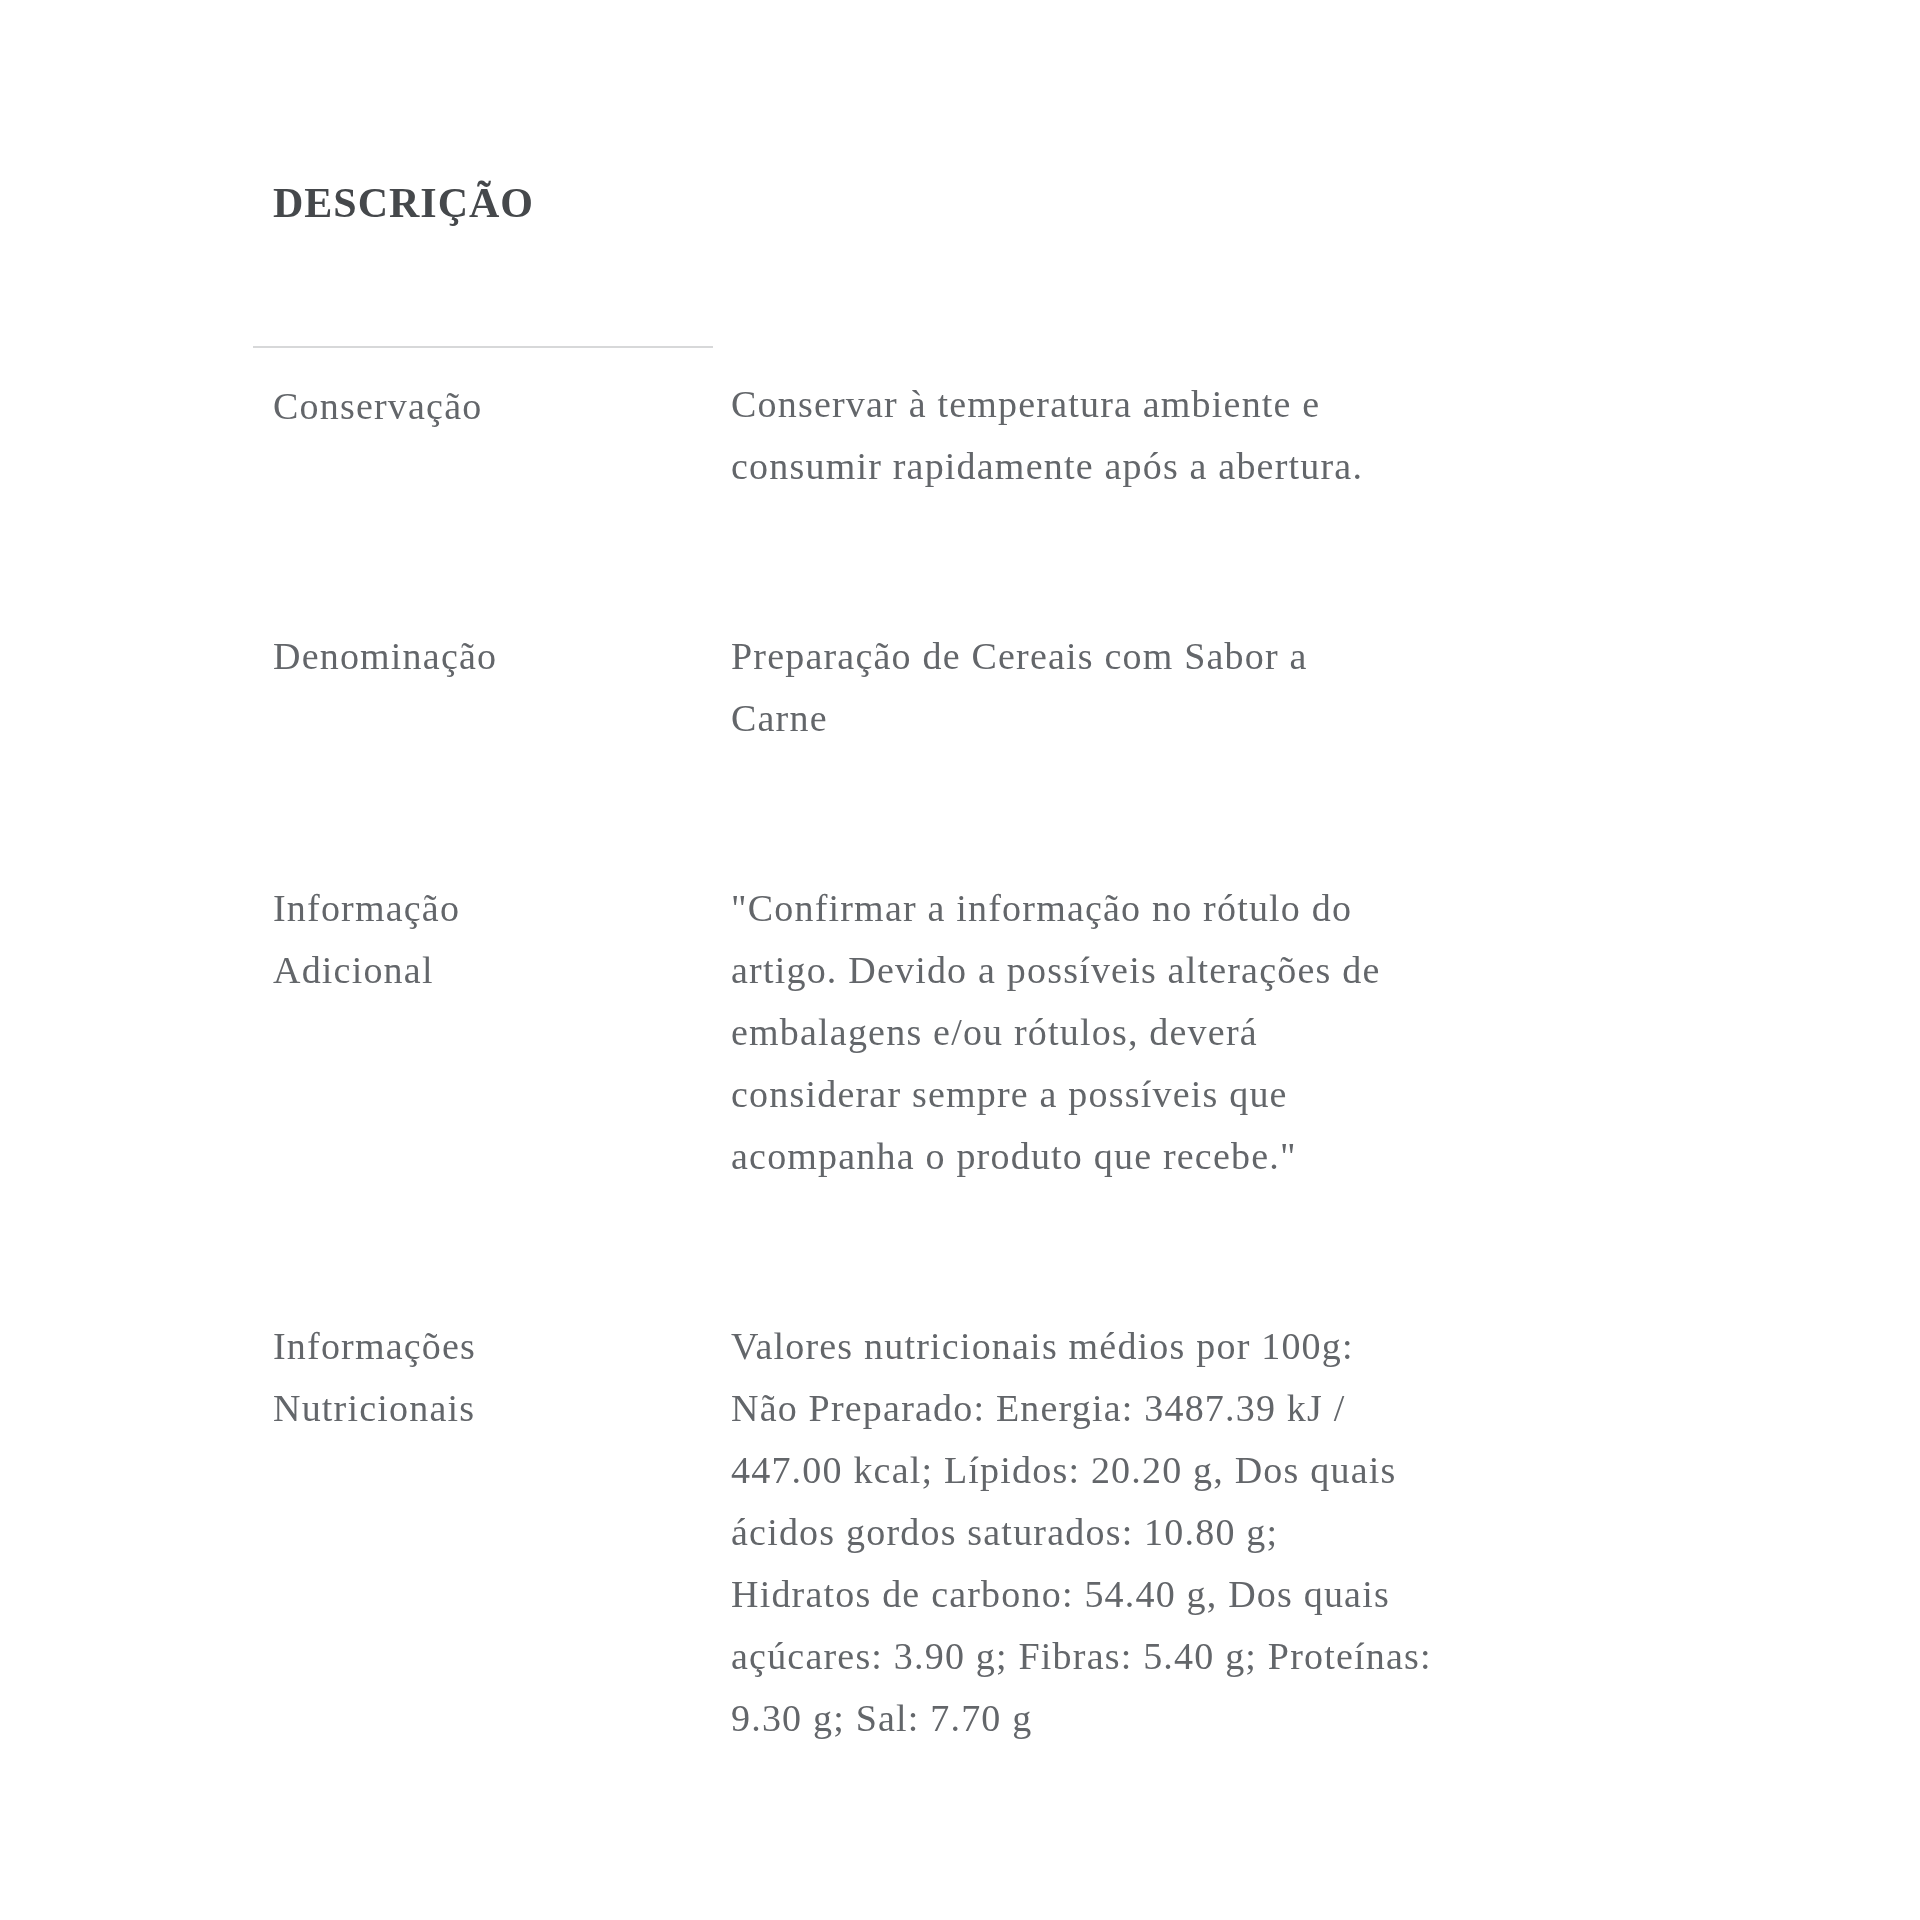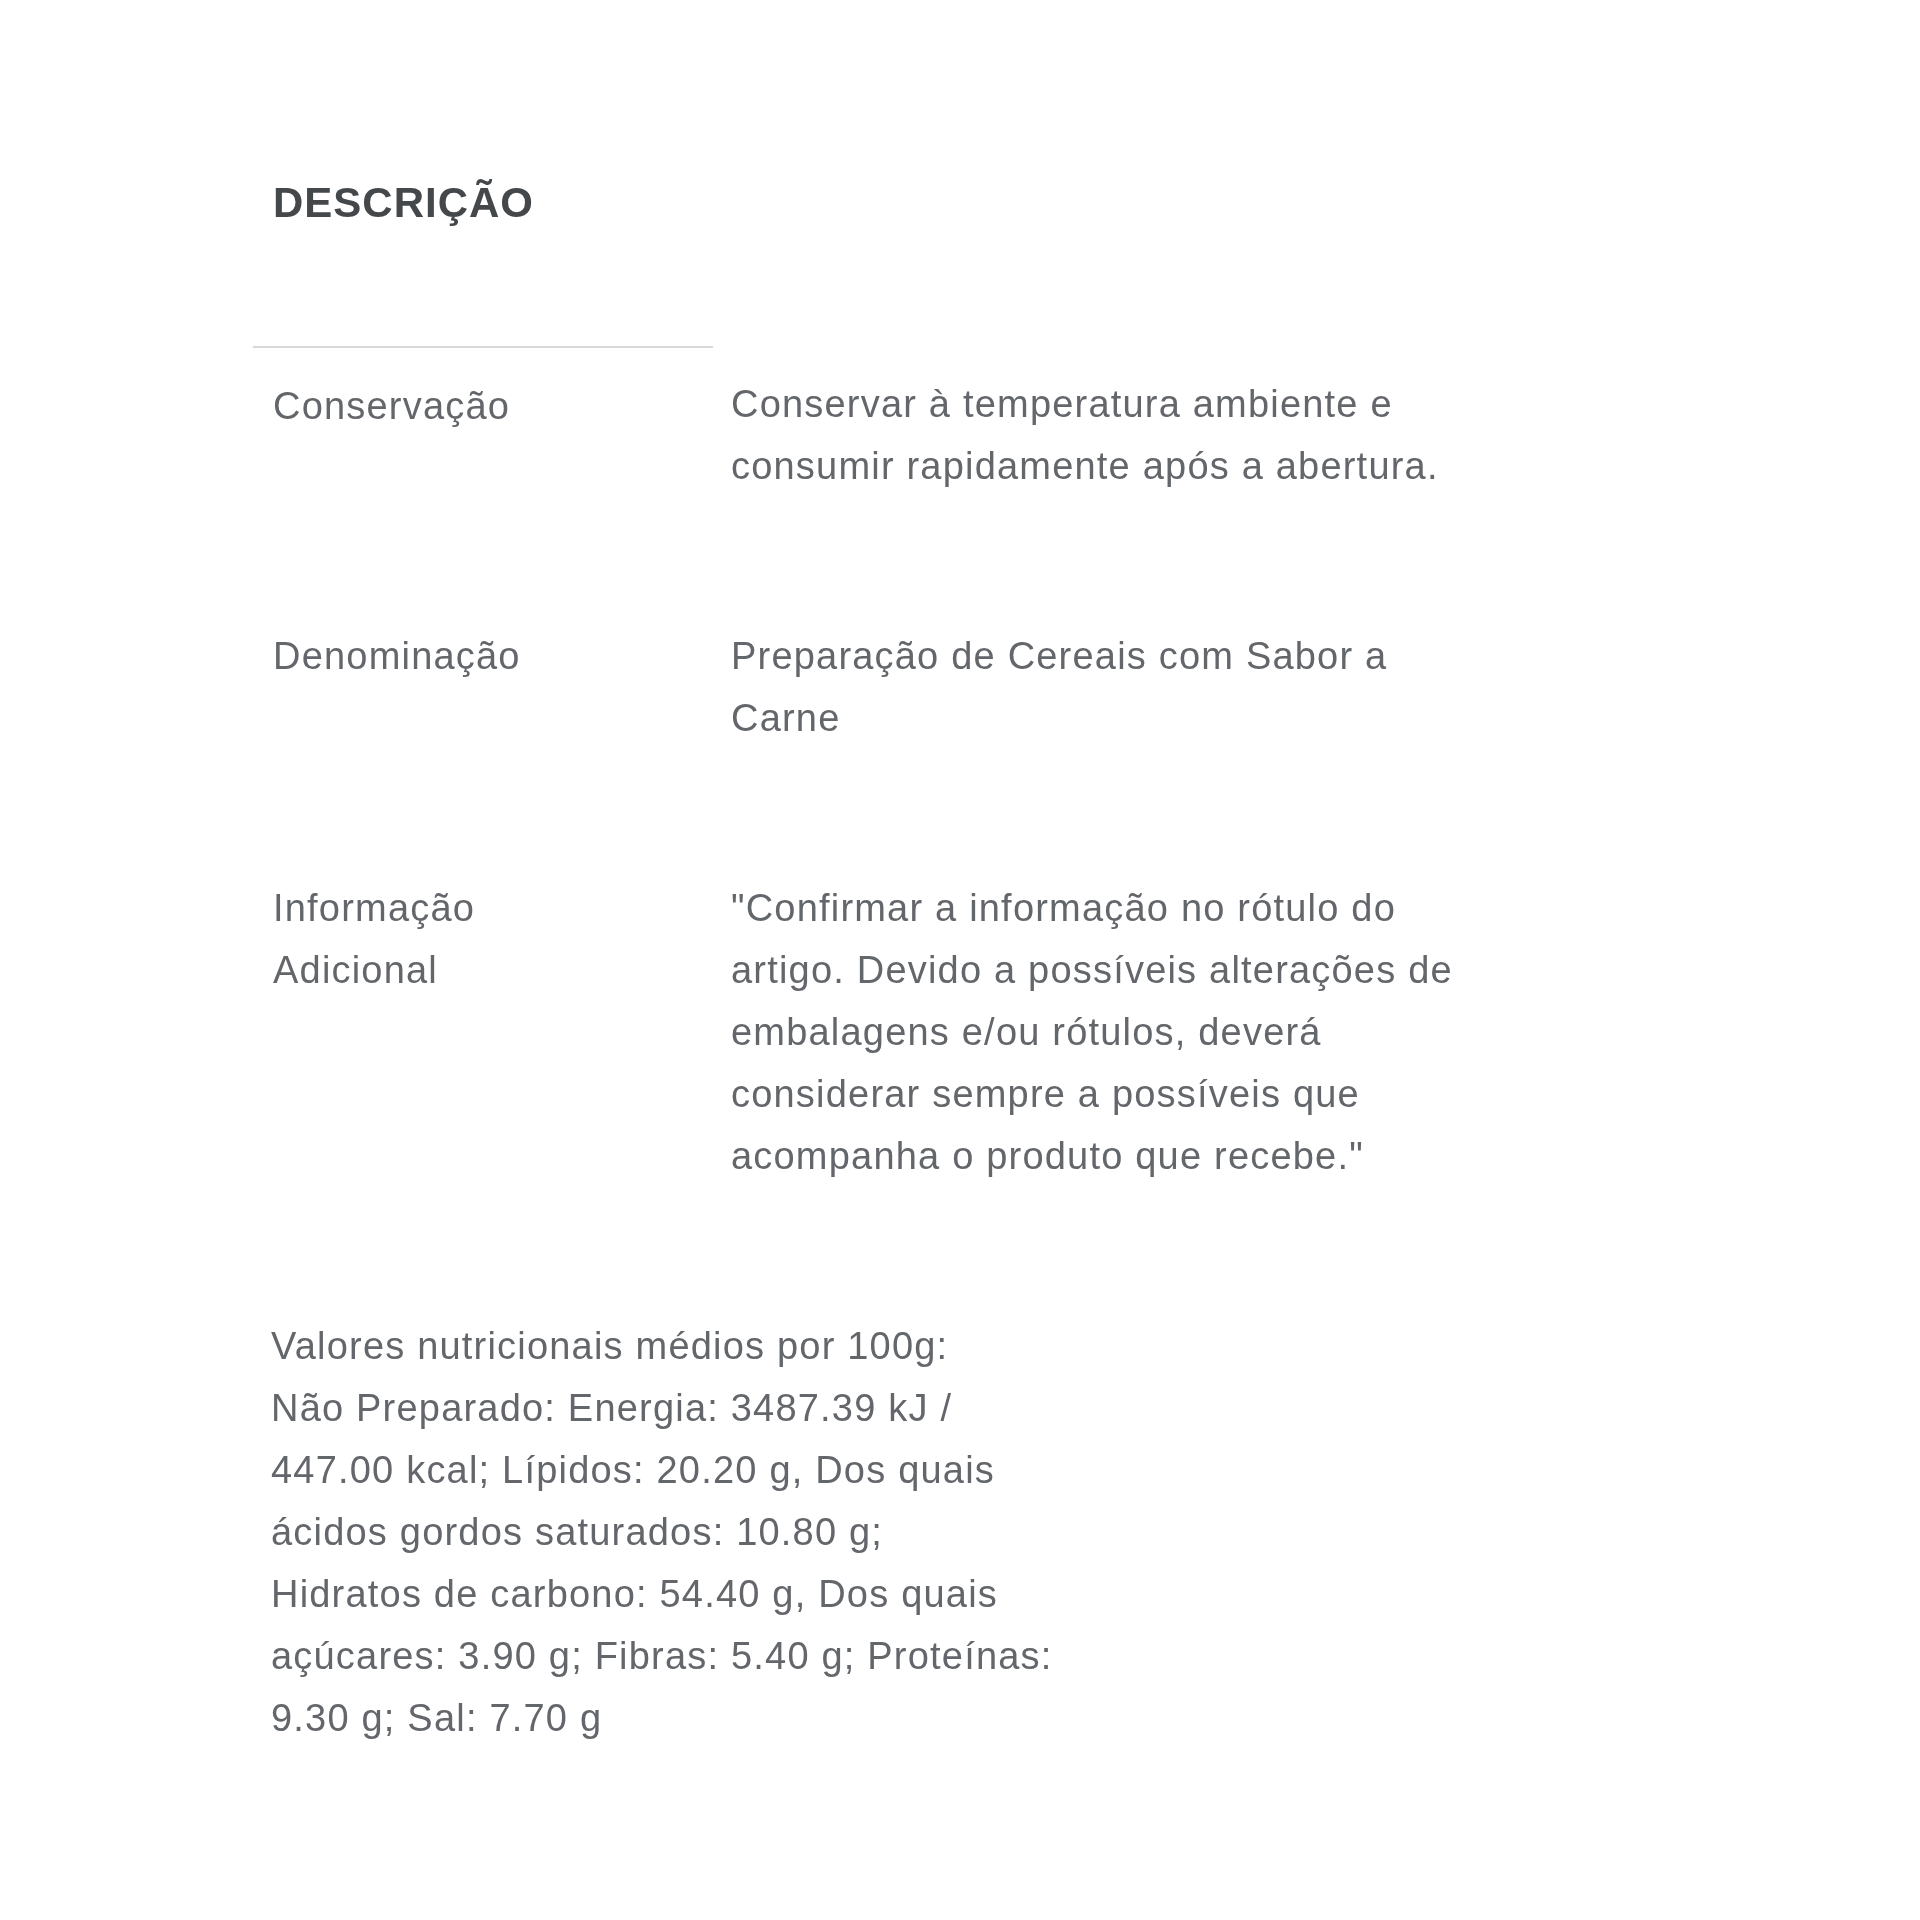--- a/index.html
+++ b/index.html
@@ -20,20 +20,21 @@
   }
   .page{
     width:1920px;
     height:1920px;
     position:relative;
   }
   .description-section{
     padding-top:178px;
     padding-left:253px;
     width:1680px;
+    font-family:Liberation Serif, serif;
   }
   .section-title{
     margin:0 0 0 20px;
     font-size:42px;
     line-height:1.2;
     font-weight:bold;
     letter-spacing:1px;
     color:var(--heading-color);
   }
   .description-table{
@@ -106,20 +107,24 @@
     <div class="cell row-value">
             <div class="text-line">"Confirmar a informação no rótulo do</div>
             <div class="text-line">artigo. Devido a possíveis alterações de</div>
             <div class="text-line">embalagens e/ou rótulos, deverá</div>
             <div class="text-line">considerar sempre a possíveis que</div>
             <div class="text-line">acompanha o produto que recebe."</div>
           </div>
   </div>
 
   <div class="description-row">
+    <div class="cell row-label">
+            <div class="text-line">Informações</div>
+            <div class="text-line">Nutricionais</div>
+          </div>
     <div class="cell row-value">
             <div class="text-line">Valores nutricionais médios por 100g:</div>
             <div class="text-line">Não Preparado: Energia: 3487.39 kJ /</div>
             <div class="text-line">447.00 kcal; Lípidos: 20.20 g, Dos quais</div>
             <div class="text-line">ácidos gordos saturados: 10.80 g;</div>
             <div class="text-line">Hidratos de carbono: 54.40 g, Dos quais</div>
             <div class="text-line">açúcares: 3.90 g; Fibras: 5.40 g; Proteínas:</div>
             <div class="text-line">9.30 g; Sal: 7.70 g</div>
           </div>
   </div>

